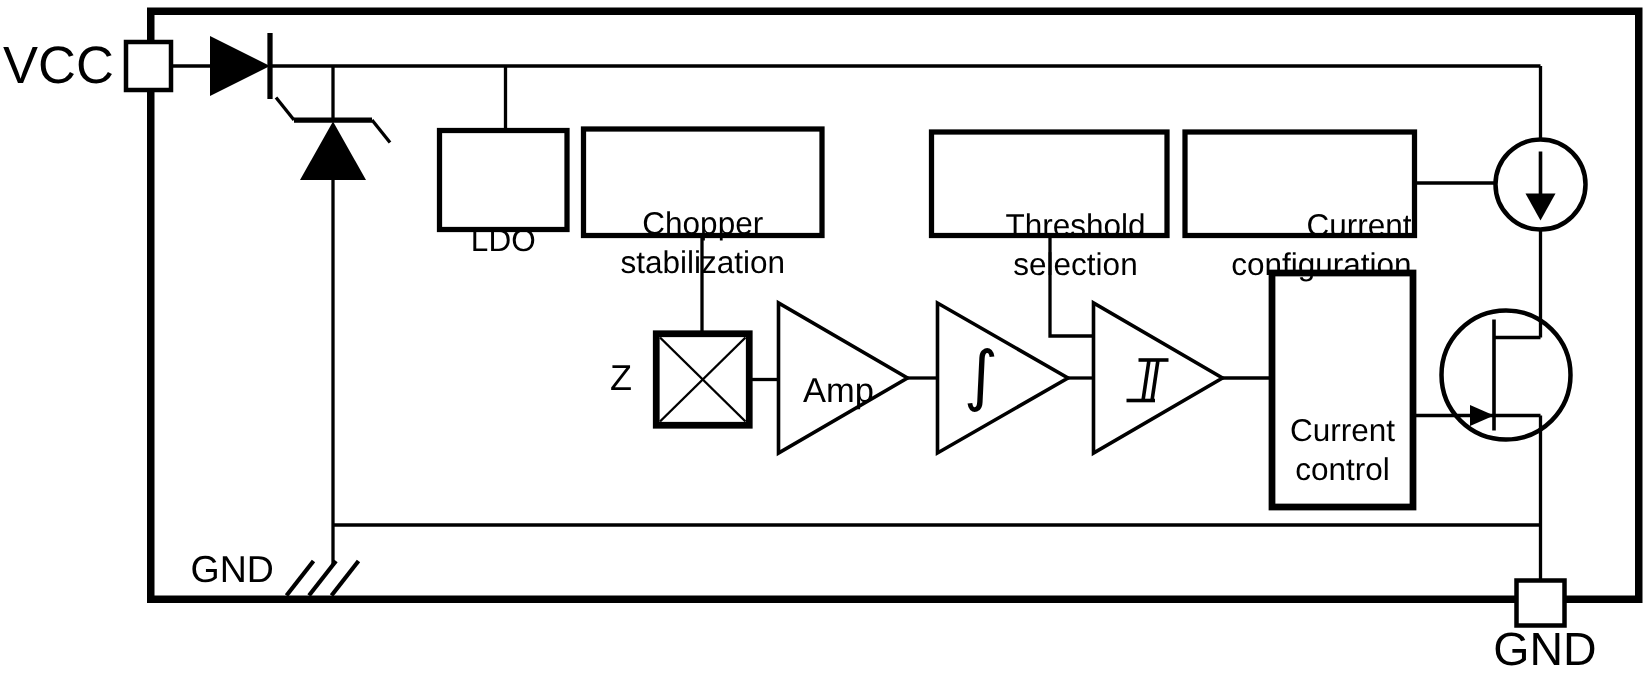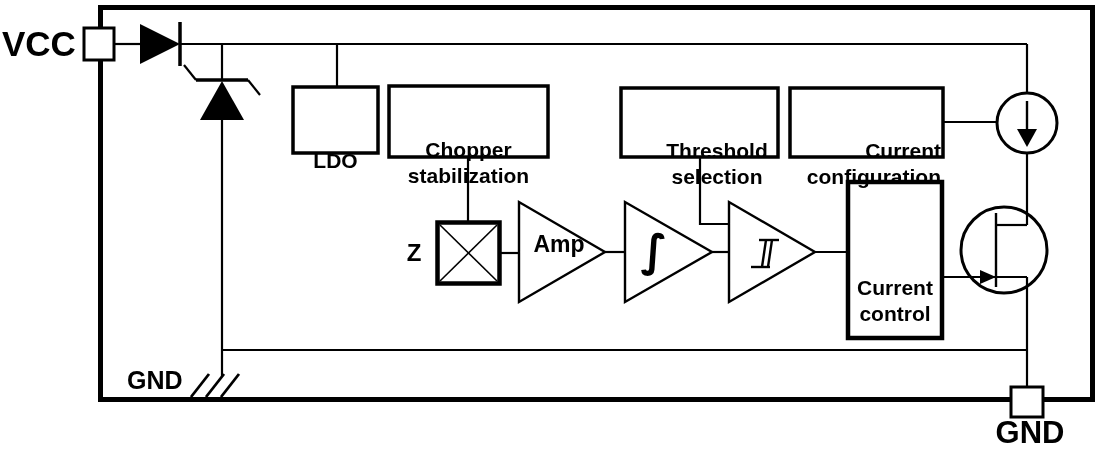--- a/index.html
+++ b/index.html
@@ -23,21 +23,20 @@
   .lbl {
     position: absolute;
     display: flex;
     align-items: center;
     justify-content: center;
     text-align: center;
     color: #000000;
     line-height: 1.22;
     z-index: 2;
     white-space: normal;
-    font-weight: bold;
   }
   .pin-label { font-size: 35px; justify-content: flex-start; text-align: left; }
   .pin-label-small { font-size: 25px; justify-content: flex-start; text-align: left; }
   .pin-label-br { font-size: 31px; }
   .block-label { font-size: 21px; margin-top: 41px; }
   .z-label { font-size: 24px; }
   .amp-label { font-size: 23px; }
   .int-label { font-size: 44px; font-family: "DejaVu Sans", "Liberation Sans", sans-serif; }
 </style>
 </head>
@@ -153,17 +152,17 @@
   <div class="lbl block-label" style="left:391px; top:88px; width:155px; height:67px;">Chopper stabilization</div>
 
   <div class="lbl block-label" style="left:647px; top:90px; width:140px; height:65px;">Threshold selection</div>
 
   <div class="lbl block-label" style="left:792px; top:90px; width:149px; height:65px;text-align:right;">Current configuration</div>
 
   <div class="lbl block-label" style="left:850px; top:184px; width:90px; height:152px;">Current control</div>
 
   <div class="lbl z-label" style="left:398px; top:239px; width:32px; height:28px;">Z</div>
 
-  <div class="lbl amp-label" style="left:521px; top:230px; width:76px; height:28px;">Amp</div>
+  <div class="lbl amp-label" style="left:521px; top:246px; width:76px; height:28px;">Amp</div>
 
   <div class="lbl int-label" style="left:636px; top:214px; width:36px; height:74px;">∫</div>
 
 </div>
 
 </body></html>

